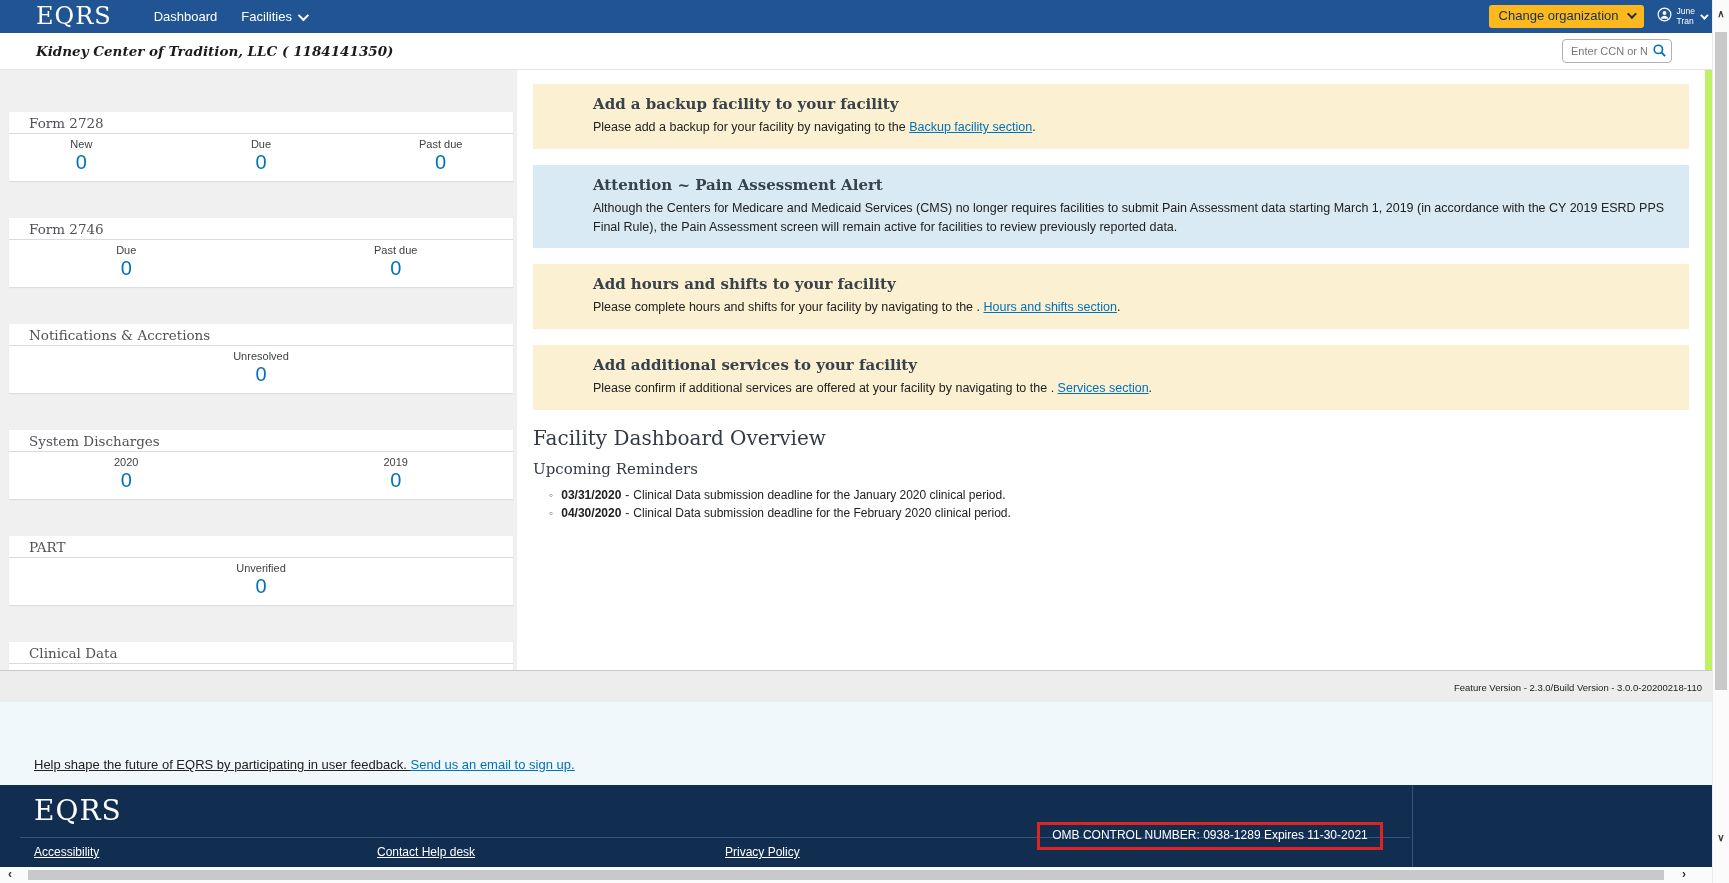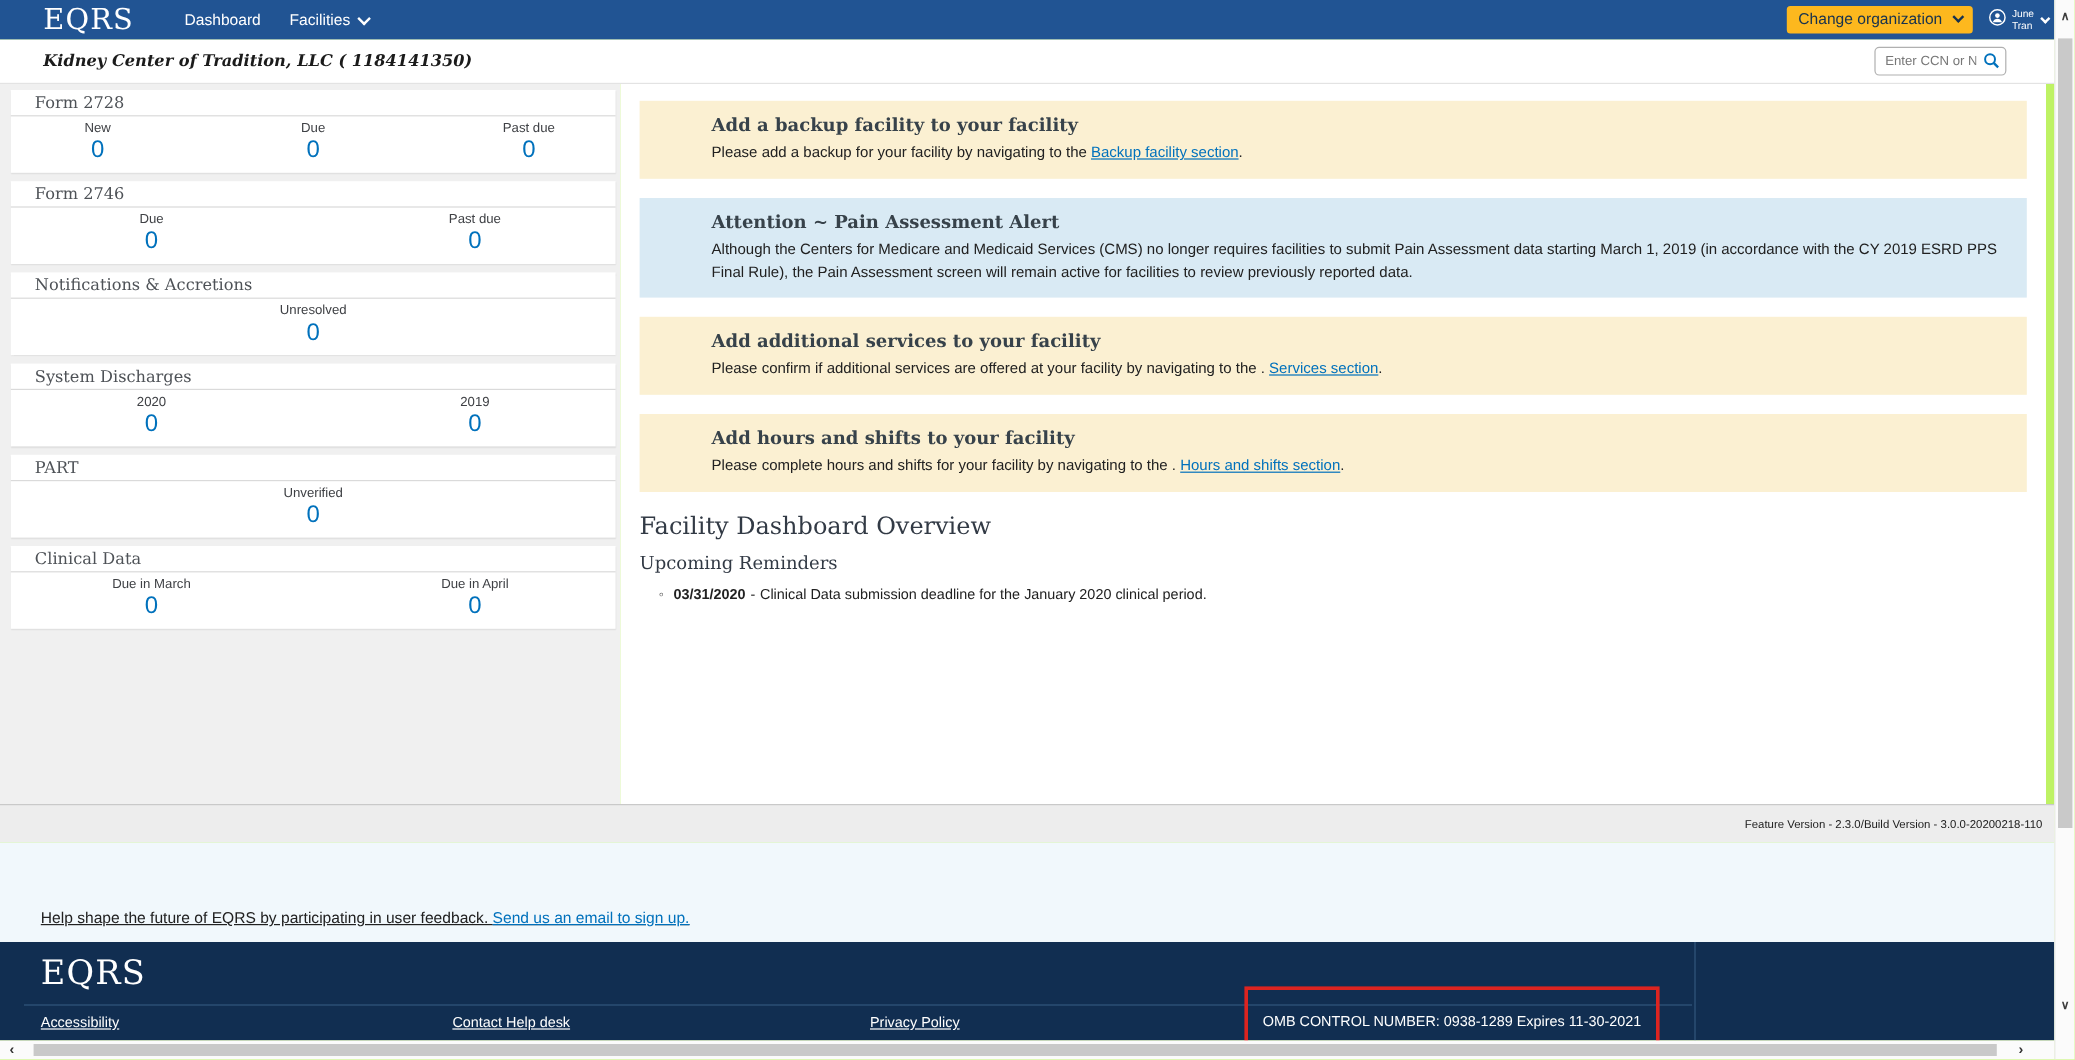--- a/index.html
+++ b/index.html
@@ -24,21 +24,21 @@
   .facility-name { font-family:"DejaVu Serif", serif; font-style:italic; font-weight:600; font-size:13.5px; color:#1b1b1b; margin-left:36px; }
   .search-wrap { margin-left:auto; margin-right:40px; position:relative; }
   .search-input { width:110px; height:24px; border:1px solid #b0b0b0; border-radius:4px; font-size:11px; padding:0 24px 0 8px; color:#333; font-family:"Liberation Sans",sans-serif; }
   .search-input::placeholder { color:#777; }
   .search-icon { position:absolute; right:5px; top:4px; }
 
   
   .content-bg { position:absolute; left:0; top:70px; width:517px; height:600px; background:#f0f0f0; }
   .sidebar { position:absolute; left:9px; top:75px; width:504px; }
   .tab-overview { background:#fff; border-left:4px solid #0071bc; height:29px; display:flex; align-items:center; padding-left:18px; font-family:"DejaVu Serif",serif; font-size:13.5px; color:#46505a; box-shadow:0 1px 2px rgba(0,0,0,.18); margin-bottom:5px; cursor:pointer; }
-  .side-section { margin-bottom:7px; background:#fff; box-shadow:0 1px 1px rgba(0,0,0,.08); }
+  .side-section { margin-bottom:7px; background:#fff; box-shadow:0 1px 1px rgba(0,0,0,.08);margin-top:37px; }
   .side-hd { height:22px; line-height:22px; font-family:"DejaVu Serif",serif; font-size:13.5px; color:#4e5257; padding-left:20px; border-bottom:1px solid #dadada; }
   .side-stats { display:flex; padding:4px 0 7px;gap:35px; }
   .stat { flex:1; text-align:center; cursor:pointer; }
   .stat-lb { font-size:11px; color:#3f4145; }
   .stat-vl { font-size:20px; color:#0071bc; margin-top:1px; }
 
   
   .main { position:absolute; left:517px; top:70px; width:1188px; height:600px; background:#fff; padding:14px 16px; }
   .alert { padding:11px 4px 12px 60px; margin-bottom:16px; }
   .alert-warning { background:#fbf0d2; }
@@ -58,21 +58,21 @@
   .version-strip { position:absolute; left:0; top:670px; width:1712px; height:32px; background:#ededed; border-top:1px solid #c9c9c9; text-align:right; font-size:9.5px; color:#212121; padding:11px 10px 0 0; }
   .feedback-bar { position:absolute; left:0; top:702px; width:1712px; height:100px; background:#f1f8fc; padding:55px 0 0 34px; font-size:13px; color:#212121;text-decoration:underline; }
 
   
   .footer { position:absolute; left:0; top:785px; width:1712px; height:82px; background:#112e51; }
   .f-brand { position:absolute; left:34px; top:9px; font-family:"DejaVu Serif",serif; font-size:28px; color:#fff; letter-spacing:1px; }
   .f-divider { position:absolute; left:20px; top:52px; width:1390px; height:1px; background:#33567d; }
   .f-vline { position:absolute; left:1412px; top:0; width:1px; height:82px; background:#33567d; }
   .f-link { position:absolute; top:60px; font-size:12px; color:#fff; text-decoration:underline; cursor:pointer; }
   .f-link-0 { left:34px; } .f-link-1 { left:377px; } .f-link-2 { left:725px; }
-  .omb-box { position:absolute; left:1037px; top:37px; width:346px; height:57px; border:3px solid #dd2420; display:flex; align-items:flex-end; justify-content:center; padding-bottom:18px; font-size:12px; color:#fff; }
+  .omb-box { position:absolute; left:1037px; top:37px; width:346px; height:28px; border:3px solid #dd2420; display:flex; align-items:flex-end; justify-content:center; padding-bottom:5px; font-size:12px; color:#fff; }
 
   
   .v-scroll { position:absolute; right:0; top:0; width:17px; height:883px; background:#fbfbfb; border-left:1px solid #ebebeb; }
   .v-up, .v-down { position:absolute; left:0; width:16px; text-align:center; font-size:10px; color:#3d3d3d; font-weight:bold; cursor:pointer; }
   .v-up { top:8px; } .v-down { top:832px; }
   .v-thumb { position:absolute; left:2px; top:32px; width:12px; height:658px; background:#c9c9c9; cursor:pointer; }
   .h-scroll { position:absolute; left:0; top:867px; width:1712px; height:16px; background:#fbfbfb; }
   .h-left, .h-right { position:absolute; top:0px; font-size:12px; color:#333; font-weight:bold; cursor:pointer; }
   .h-left { left:8px; } .h-right { left:1682px; }
   .h-thumb { position:absolute; left:28px; top:3px; width:1636px; height:10px; background:#c9c9c9; cursor:pointer; }
@@ -219,33 +219,34 @@
       <div class="alert-ttl">Add a backup facility to your facility</div>
       <div class="alert-bd"><span>Please add a backup for your facility by navigating to the </span><a class="lnk">Backup facility section</a><span>.</span></div>
     </div>
 
     <div class="alert alert-info">
       <div class="alert-ttl">Attention ~ Pain Assessment Alert</div>
       <div class="alert-bd">Although the Centers for Medicare and Medicaid Services (CMS) no longer requires facilities to submit Pain Assessment data starting March 1, 2019 (in accordance with the CY 2019 ESRD PPS Final Rule), the Pain Assessment screen will remain active for facilities to review previously reported data.</div>
     </div>
 
     <div class="alert alert-warning">
+      <div class="alert-ttl">Add hours and shifts to your facility</div>
+      <div class="alert-bd"><span>Please complete hours and shifts for your facility by navigating to the . </span><a class="lnk">Hours and shifts section</a><span>.</span></div>
+    </div>
+
+    <div class="alert alert-warning">
       <div class="alert-ttl">Add additional services to your facility</div>
       <div class="alert-bd"><span>Please confirm if additional services are offered at your facility by navigating to the . </span><a class="lnk">Services section</a><span>.</span></div>
-    </div>
-
-    <div class="alert alert-warning">
-      <div class="alert-ttl">Add hours and shifts to your facility</div>
-      <div class="alert-bd"><span>Please complete hours and shifts for your facility by navigating to the . </span><a class="lnk">Hours and shifts section</a><span>.</span></div>
     </div>
 
     <div class="ovw-h2">Facility Dashboard Overview</div>
     <div class="ovw-h3">Upcoming Reminders</div>
     <ul class="reminders">
       <li><span class="rem-date">03/31/2020</span><span class="rem-sep">-</span><span>Clinical Data submission deadline for the January 2020 clinical period.</span></li>
+      <li><span class="rem-date">04/30/2020</span><span class="rem-sep">-</span><span>Clinical Data submission deadline for the February 2020 clinical period.</span></li>
     </ul>
   </div>
 
   <div class="version-strip"><span>Feature Version - 2.3.0/Build Version - 3.0.0-20200218-110</span></div>
 
   <div class="feedback-bar">
     <span>Help shape the future of EQRS by participating in user feedback. </span><a class="lnk">Send us an email to sign up.</a>
   </div>
 
   <div class="footer">

